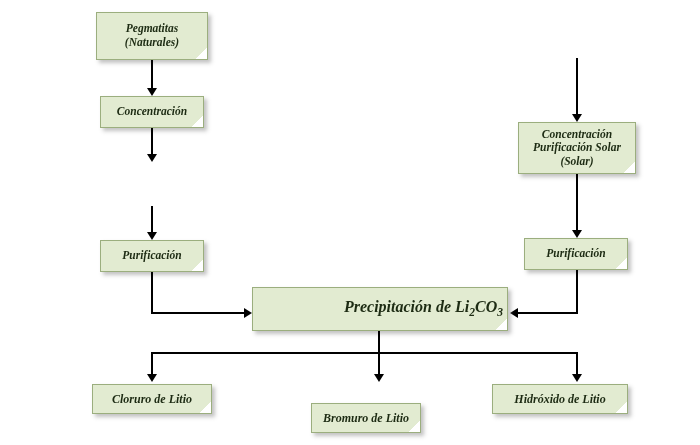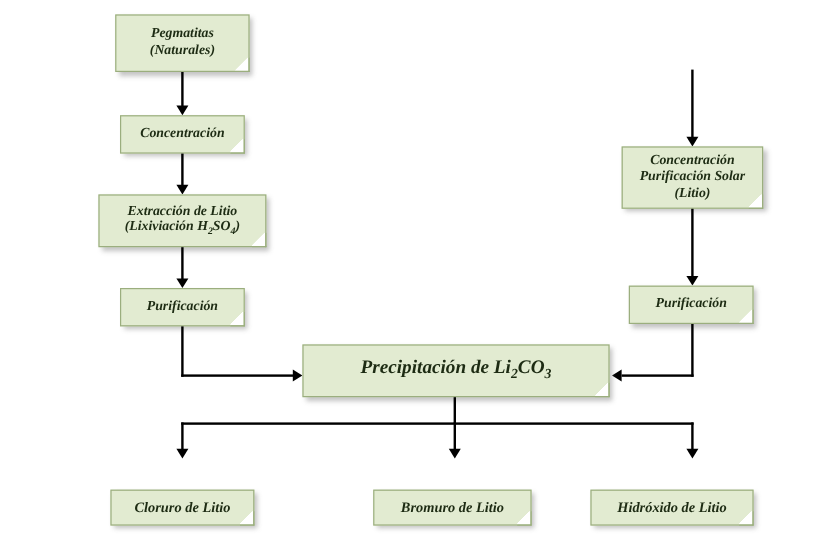--- a/index.html
+++ b/index.html
@@ -44,21 +44,21 @@
     background: linear-gradient(135deg, rgba(255,255,255,0) 46%, #ffffff 47%);
     border-right: 1px solid #9bae7e;
     border-bottom: 1px solid #9bae7e;
     pointer-events: none;
   }
   .node .lbl {
     display: block;
     width: 100%;
   }
   .sm { font-size: 11.5px; }
-  .md { font-size: 12px; margin-top: 24px; }
+  .md { font-size: 12px; }
   .lg { font-size: 16px; }
 
   .line {
     position: absolute;
     background: #000000;
   }
   .vline { width: 2px; }
   .hline { height: 2px; }
 
   .arrow {
@@ -98,62 +98,56 @@
   <div class="line vline" style="left:151px; top:60px; height:30px;"></div>
   <div class="arrow arrow-down" style="left:147px; top:88px;"></div>
 
   <div class="node sm" style="left:100px; top:96px; width:104px; height:32px;">
     <span class="lbl">Concentración</span>
   </div>
 
   <div class="line vline" style="left:151px; top:128px; height:28px;"></div>
   <div class="arrow arrow-down" style="left:147px; top:154px;"></div>
 
-  <div class="node sm" style="left:82px; top:162px; width:140px; height:44px;">
-    <span class="lbl">
-      <span>Extracción  de  Litio</span><br>
-      <span>(Lixiviación H<sub>2</sub>SO<sub>4</sub>)</span>
-    </span>
-  </div>
 
   <div class="line vline" style="left:151px; top:206px; height:28px;"></div>
   <div class="arrow arrow-down" style="left:147px; top:232px;"></div>
 
   <div class="node sm" style="left:100px; top:240px; width:104px; height:32px;">
     <span class="lbl">Purificación</span>
   </div>
 
   <div class="line vline" style="left:151px; top:272px; height:42px;"></div>
   <div class="line hline" style="left:151px; top:312px; width:95px;"></div>
   <div class="arrow arrow-right" style="left:244px; top:308px;"></div>
 
 
   <div class="line vline" style="left:576px; top:58px; height:58px;"></div>
   <div class="arrow arrow-down" style="left:572px; top:114px;"></div>
 
   <div class="node sm" style="left:518px; top:122px; width:118px; height:52px;">
     <span class="lbl">
       <span>Concentración</span><br>
       <span>Purificación Solar</span><br>
-      <span>(Litio)</span>
+      <span>(Solar)</span>
     </span>
   </div>
 
   <div class="line vline" style="left:576px; top:174px; height:58px;"></div>
   <div class="arrow arrow-down" style="left:572px; top:230px;"></div>
 
   <div class="node sm" style="left:524px; top:238px; width:104px; height:32px;">
     <span class="lbl">Purificación</span>
   </div>
 
   <div class="line vline" style="left:576px; top:270px; height:44px;"></div>
   <div class="line hline" style="left:518px; top:312px; width:60px;"></div>
   <div class="arrow arrow-left" style="left:510px; top:308px;"></div>
 
-  <div class="node lg" style="left:252px; top:287px; width:256px; height:44px;">
+  <div class="node lg" style="left:252px; top:287px; width:256px; height:44px;text-align:right;">
     <span class="lbl">
       Precipitación de Li<sub>2</sub>CO<sub>3</sub>
     </span>
   </div>
 
   <div class="line vline" style="left:378px; top:331px; width:2px; height:22px;"></div>
   <div class="line hline" style="left:151px; top:352px; width:427px;"></div>
 
   <div class="line vline" style="left:151px; top:352px; height:24px;"></div>
   <div class="arrow arrow-down" style="left:147px; top:374px;"></div>
@@ -161,21 +155,21 @@
   <div class="line vline" style="left:378px; top:352px; height:24px;"></div>
   <div class="arrow arrow-down" style="left:374px; top:374px;"></div>
 
   <div class="line vline" style="left:576px; top:352px; height:24px;"></div>
   <div class="arrow arrow-down" style="left:572px; top:374px;"></div>
 
   <div class="node md" style="left:92px; top:384px; width:120px; height:30px;">
     <span class="lbl">Cloruro de Litio</span>
   </div>
 
-  <div class="node md" style="left:311px; top:384px; width:132px; height:30px;">
+  <div class="node md" style="left:311px; top:403px; width:110px; height:30px;">
     <span class="lbl">Bromuro de Litio</span>
   </div>
 
   <div class="node md" style="left:492px; top:384px; width:136px; height:30px;">
     <span class="lbl">Hidróxido de Litio</span>
   </div>
 
 </div>
 
 </body></html>

